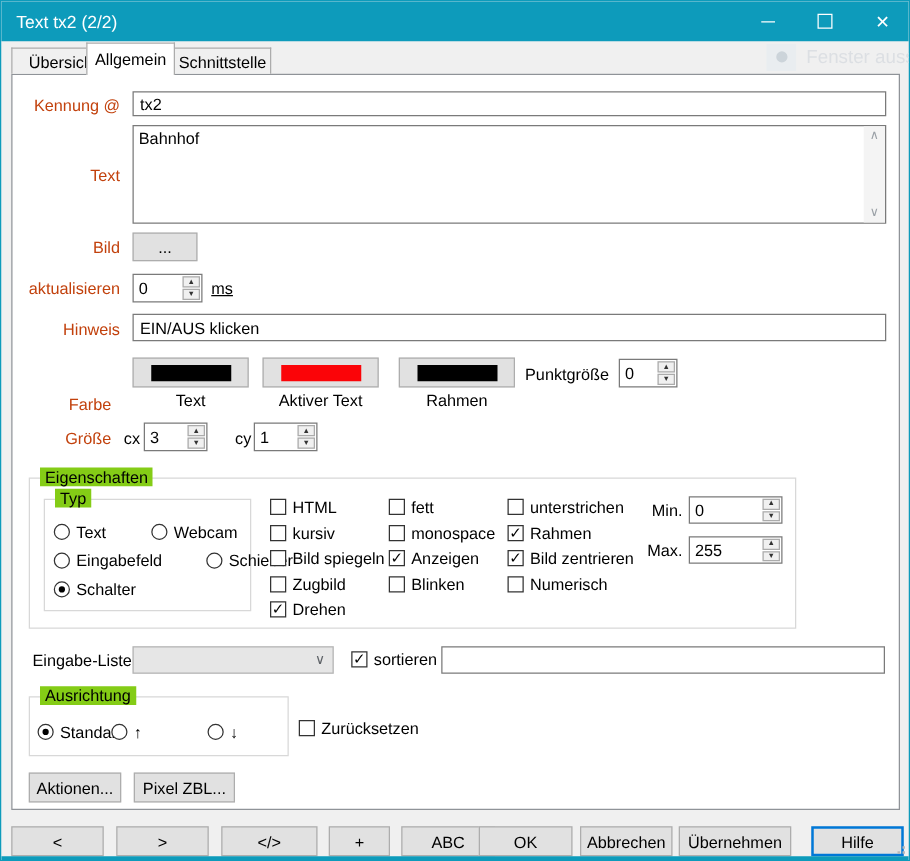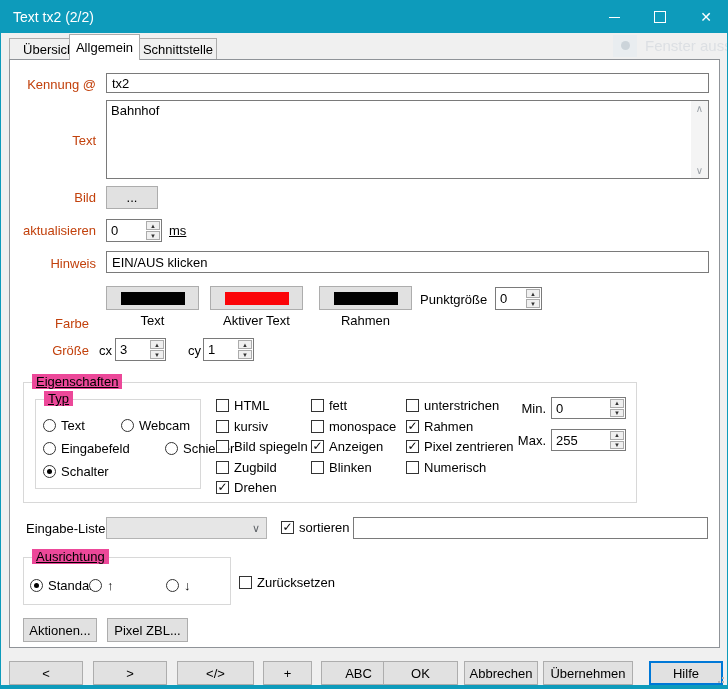--- a/index.html
+++ b/index.html
@@ -35,21 +35,21 @@
   .spin{position:absolute;background:#fff;border:1px solid #7a7a7a;box-sizing:border-box;display:flex;z-index:5;}
   .spin-val{flex:1;font-size:13px;padding:0 4px;display:flex;align-items:center;overflow:hidden;}
   .spin-btns{width:16px;display:flex;flex-direction:column;padding:1px;gap:1px;box-sizing:border-box;}
   .sb{flex:1;background:#f0f0f0;border:1px solid #ababab;display:flex;align-items:center;justify-content:center;
       font-size:6px;color:#333;line-height:1;box-sizing:border-box;}
   .swbtn{position:absolute;top:285px;height:24px;background:#e1e1e1;border:1px solid #adadad;box-sizing:border-box;
          display:flex;align-items:center;justify-content:center;z-index:5;}
   .swatch{width:64px;height:13px;}
   .swcap{position:absolute;top:312px;font-size:13px;text-align:center;z-index:5;}
   .groupbox{position:absolute;border:1px solid #d8d8d8;box-sizing:border-box;z-index:5;}
-  .grouplabel{position:absolute;top:-9px;left:8px;background:#ec4899;padding:0 4px;font-size:13px;white-space:nowrap;text-decoration:underline;}
+  .grouplabel{position:absolute;top:-9px;left:8px;background:#84cc16;padding:0 4px;font-size:13px;white-space:nowrap;}
   .cb{position:absolute;display:flex;align-items:center;gap:5px;font-size:13px;z-index:6;white-space:nowrap;}
   .cb .box{width:13px;height:13px;border:1px solid #333;background:#fff;display:flex;align-items:center;justify-content:center;flex:none;box-sizing:border-box;}
   .cb .mark{display:none;font-size:12px;line-height:1;margin-top:-2px;}
   .cb.checked .mark{display:block;}
   .radio{position:absolute;display:flex;align-items:center;gap:5px;font-size:13px;z-index:6;white-space:nowrap;}
   .radio .circ{width:13px;height:13px;border:1px solid #333;border-radius:50%;background:#fff;display:flex;align-items:center;justify-content:center;flex:none;box-sizing:border-box;}
   .radio .dot{display:none;width:5px;height:5px;border-radius:50%;background:#000;}
   .radio.checked .dot{display:block;}
   .combo{position:absolute;left:105px;top:516px;width:161px;height:22px;background:#e6e6e6;border:1px solid #b4b4b4;
          box-sizing:border-box;display:flex;align-items:center;justify-content:flex-end;padding-right:6px;z-index:5;}
@@ -239,21 +239,21 @@
   <span class="cb checked" style="left:405px;top:418px;">
     <span class="box">
         <span class="mark">✓</span>
       </span>
     <span>Rahmen</span>
   </span>
   <span class="cb checked" style="left:405px;top:438px;">
     <span class="box">
         <span class="mark">✓</span>
       </span>
-    <span>Pixel zentrieren</span>
+    <span>Bild zentrieren</span>
   </span>
   <span class="cb" style="left:405px;top:459px;">
     <span class="box"></span>
     <span>Numerisch</span>
   </span>
 
   <span class="lbl" style="left:515px;top:400px;width:30px;text-align:right;">Min.</span>
   <div class="spin" style="left:550px;top:396px;width:75px;height:22px;">
     <span class="spin-val">0</span>
     <span class="spin-btns">

